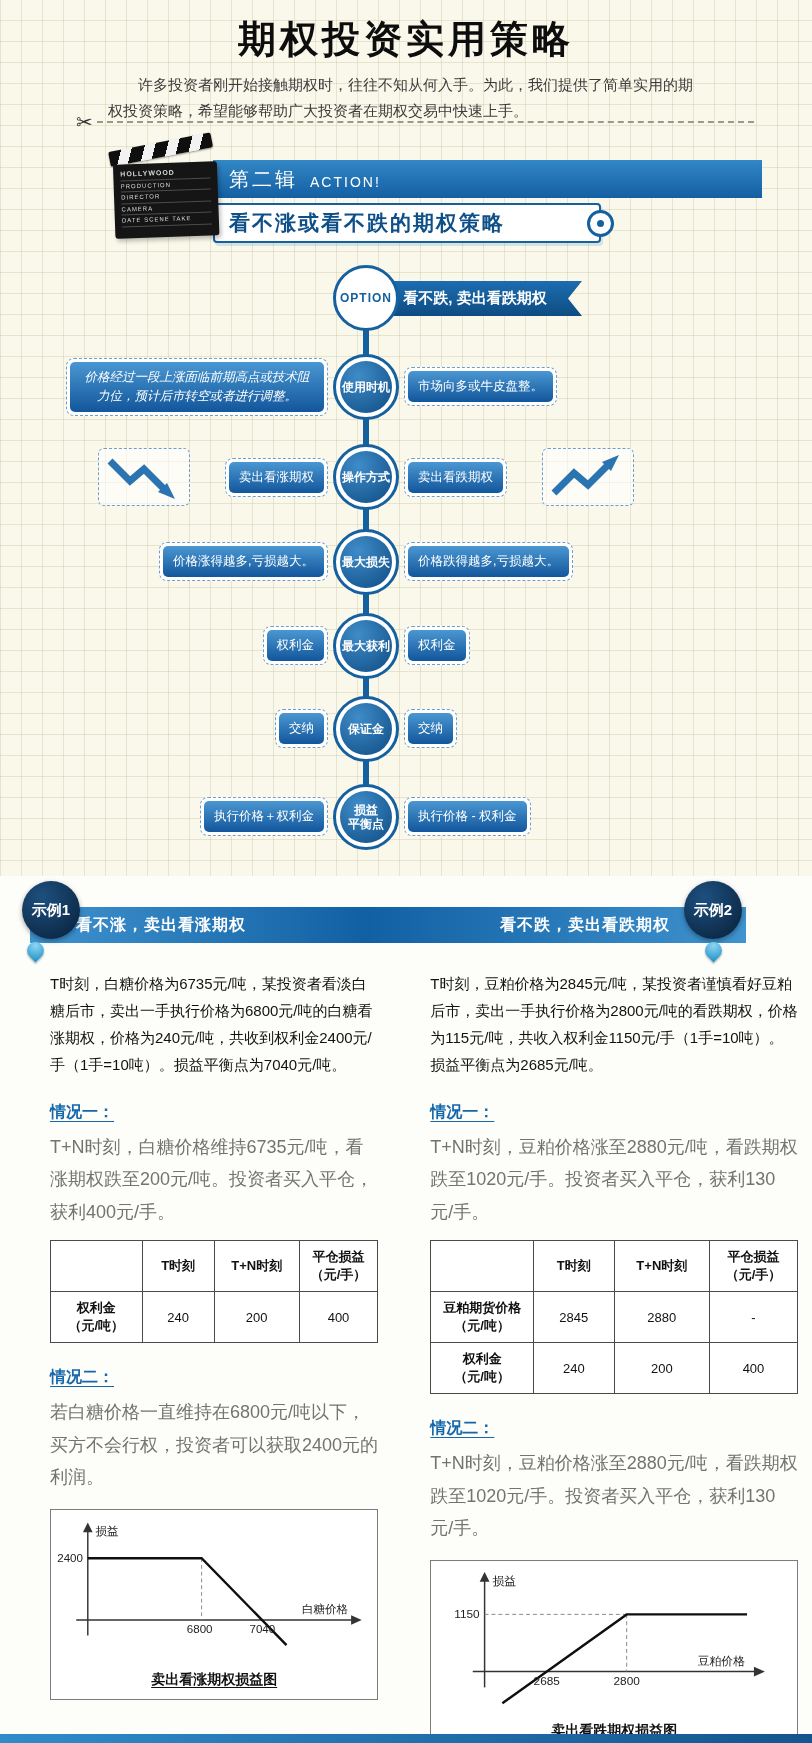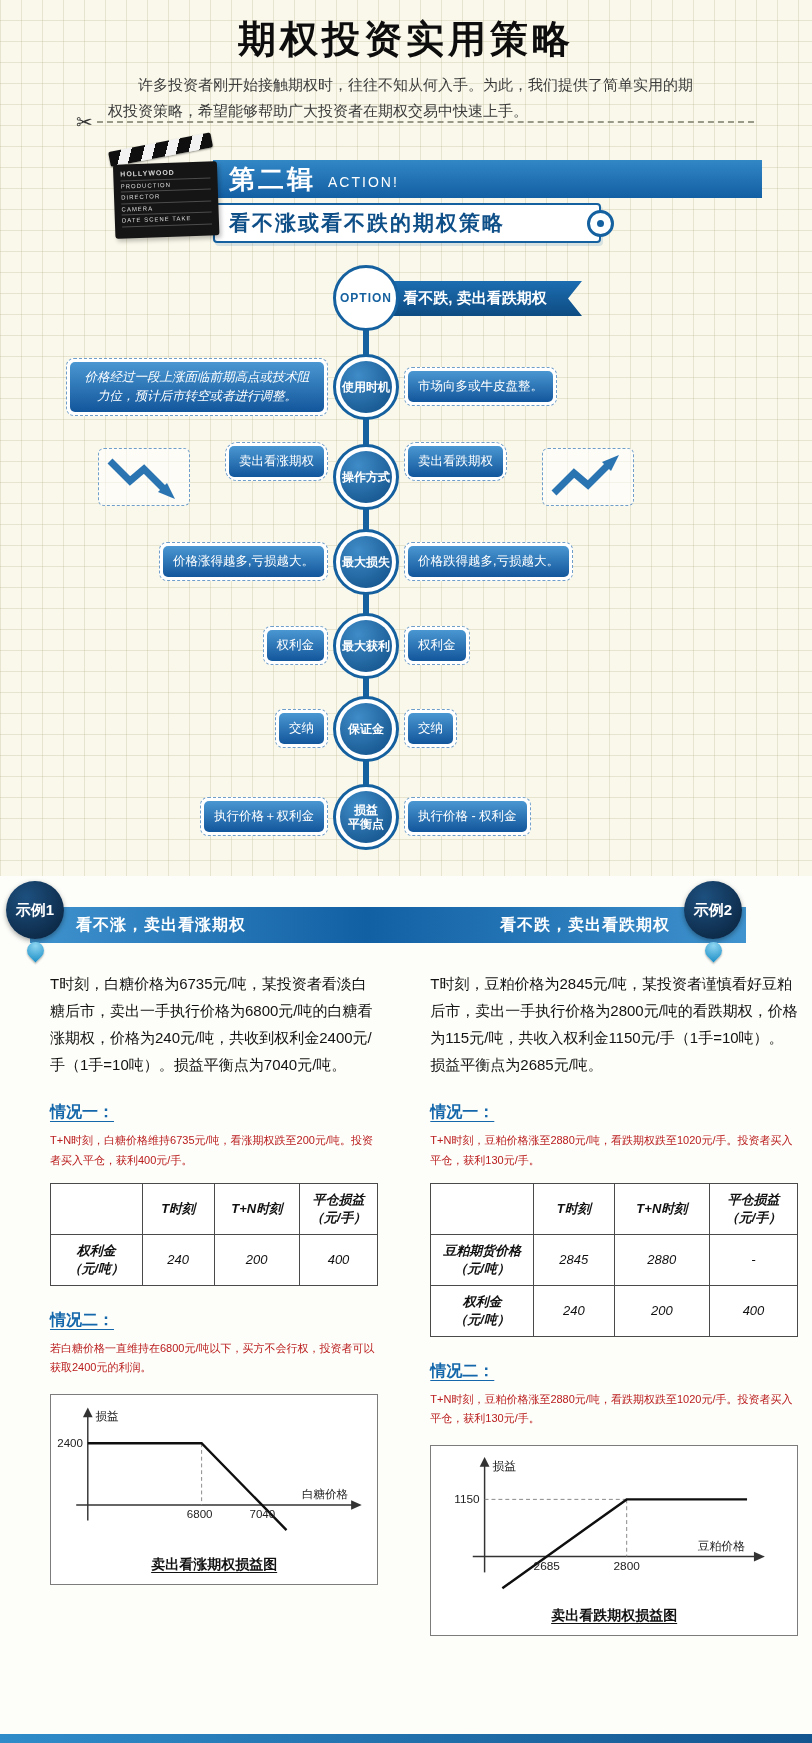--- a/index.html
+++ b/index.html
@@ -33,21 +33,21 @@
     transform:rotate(-9deg); transform-origin:left bottom; box-shadow:0 1px 2px rgba(0,0,0,.4); }
   .clap-body { position:absolute; top:13px; left:0; width:104px; height:74px; background:#151515;
     border-radius:3px; padding:4px 7px 3px; box-shadow:2px 3px 4px rgba(0,0,0,.25); }
   .clap-line { font-size:6px; color:#d8d8d8; letter-spacing:1px; border-bottom:1px solid #4c4c4c;
     padding:2px 0 2.5px; white-space:nowrap; overflow:hidden; }
   .clap-line.first { font-size:7px; font-weight:bold; }
 
   .ep-bar { position:absolute; top:160px; left:213px; width:549px; height:38px;
     background:linear-gradient(180deg,#3287c5,#135fa3); display:flex; align-items:center;
     padding-left:16px; color:#fff; z-index:2; }
-  .ep-num { font-size:26px; font-weight:bold; letter-spacing:3px; }
+  .ep-num { font-size:20px; font-weight:normal; letter-spacing:3px; }
   .ep-action { font-size:14px; margin-left:12px; letter-spacing:2px; margin-top:6px; }
   .ep-scroll { position:absolute; top:203px; left:213px; width:388px; height:40px; background:#fff;
     border:2px solid #15609f; border-radius:4px; display:flex; align-items:center; padding-left:14px;
     box-shadow:2px 3px 0 rgba(21,96,159,.15); z-index:2; }
   .ep-sub { color:#0f4f88; font-weight:bold; font-size:21px; letter-spacing:2px; }
   .scroll-end { position:absolute; right:-15px; top:5px; width:27px; height:27px; border:3px solid #15609f;
     border-radius:50%; background:#fff; }
   .scroll-end::after { content:""; position:absolute; left:7px; top:7px; width:7px; height:7px;
     border-radius:50%; background:#15609f; }
 
@@ -68,51 +68,51 @@
     white-space:pre-line; background:radial-gradient(circle at 35% 28%,#3f8cc8,#0e4c84); }
   .node.option .node-inner { background:#fff; color:#15609f; letter-spacing:1px; }
   .n0{top:3px} .n1{top:92px} .n2{top:182px} .n3{top:267px} .n4{top:351px} .n5{top:434px} .n6{top:522px}
 
   .tag { position:absolute; background:#fff; border:1px dashed #6f9ecb; border-radius:8px; padding:3px; z-index:1; }
   .tag-inner { background:linear-gradient(180deg,#4a97d2,#12569b); color:#fff; font-size:12.5px;
     border-radius:5px; padding:6px 10px; text-align:center; line-height:1.5; white-space:nowrap; }
   .tag.side-l { right:484px; } .tag.side-r { left:404px; }
   .tag.wrap .tag-inner { white-space:normal; }
   .t1l{top:96px; width:262px;font-style:italic;} .t1r{top:105px;}
-  .t2l,.t2r{top:180px;border-radius:12px;} .t3l,.t3r{top:280px;} .t4l,.t4r{top:364px;}
+  .t2l,.t2r{top:196px;} .t3l,.t3r{top:280px;} .t4l,.t4r{top:364px;}
   .t5l,.t5r{top:447px;} .t6l,.t6r{top:535px;}
 
   .zz { position:absolute; width:92px; height:58px; border:1px dashed #6f9ecb; border-radius:6px;
     background:rgba(255,255,255,.55); display:flex; align-items:center; justify-content:center; top:186px; }
   .zz.zl{left:98px;} .zz.zr{left:542px;}
 
   
   .examples { position:absolute; top:876px; left:0; width:812px; height:867px; background:#fdfdf9; }
   .ex-head { position:relative; height:92px; }
   .bar { position:absolute; top:16px; height:36px; color:#fff; font-weight:bold; font-size:16px;
     display:flex; align-items:center; letter-spacing:1px;margin-top:15px; }
   .bar.bl { left:30px; width:336px; background:linear-gradient(90deg,#3f93ce,#1160a4); padding-left:46px; }
   .bar.br { left:366px; width:380px; background:linear-gradient(90deg,#1160a4,#3f93ce); justify-content:flex-end; padding-right:76px; }
   .badge { position:absolute; top:5px; width:58px; height:58px; border-radius:50%; color:#fff; font-size:15px;
     font-weight:bold; display:flex; align-items:center; justify-content:center;
     background:radial-gradient(circle at 35% 28%,#1d507f,#081f38); box-shadow:0 2px 5px rgba(0,0,0,.35); }
-  .badge.b1{left:6px;} .badge.b2{left:684px;}
+  .badge.b1{left:22px;} .badge.b2{left:684px;}
   .pin { position:absolute; top:66px; width:17px; height:17px; border-radius:50% 50% 0 50%;
     transform:rotate(45deg); background:radial-gradient(circle at 30% 30%,#8ed6f2,#1b8ec6);
     box-shadow:1px 1px 2px rgba(0,0,0,.3); }
   .pin.p1{left:27px;} .pin.p2{left:705px;}
 
   .ex-cols { display:flex; padding:0 14px; gap:16px; }
   .col { width:350px;margin-left:36px; } .col.cr { width:392px; }
   .intro-p { font-size:15px; line-height:1.8; color:#121212; margin-top:2px; }
   .case-h { color:#1467ab; font-weight:bold; font-size:16px; margin:24px 0 8px;
     text-decoration:underline; text-underline-offset:4px; }
-  .case-p { font-size:11px; line-height:1.8; color:#b91c1c; }
-
-  table.ct { width:100%; border-collapse:collapse; margin-top:12px; background:#fff;font-style:italic; }
+  .case-p { font-size:18px; line-height:1.8; color:#737373; }
+
+  table.ct { width:100%; border-collapse:collapse; margin-top:12px; background:#fff; }
   .ct th, .ct td { border:1px solid #4a4a4a; font-size:13px; text-align:center; padding:7px 3px; color:#111; }
   .ct th { font-weight:bold; }
   .ct td.rowlabel { font-weight:bold; }
   .pre { white-space:pre-line; }
   .ct .c0 { width:28%; } .ct .c1 { width:22%; } .ct .c2 { width:26%; } .ct .c3 { width:24%; }
 
   .chartbox { margin-top:16px; border:1px solid #7c7c7c; background:#fff; padding:8px 4px 4px; }
   svg.payoff { width:100%; height:148px; display:block; }
   .axis { stroke:#333; stroke-width:1.5; } .axisf { fill:#333; }
   .pline { fill:none; stroke:#0f0f0f; stroke-width:2.5; }

